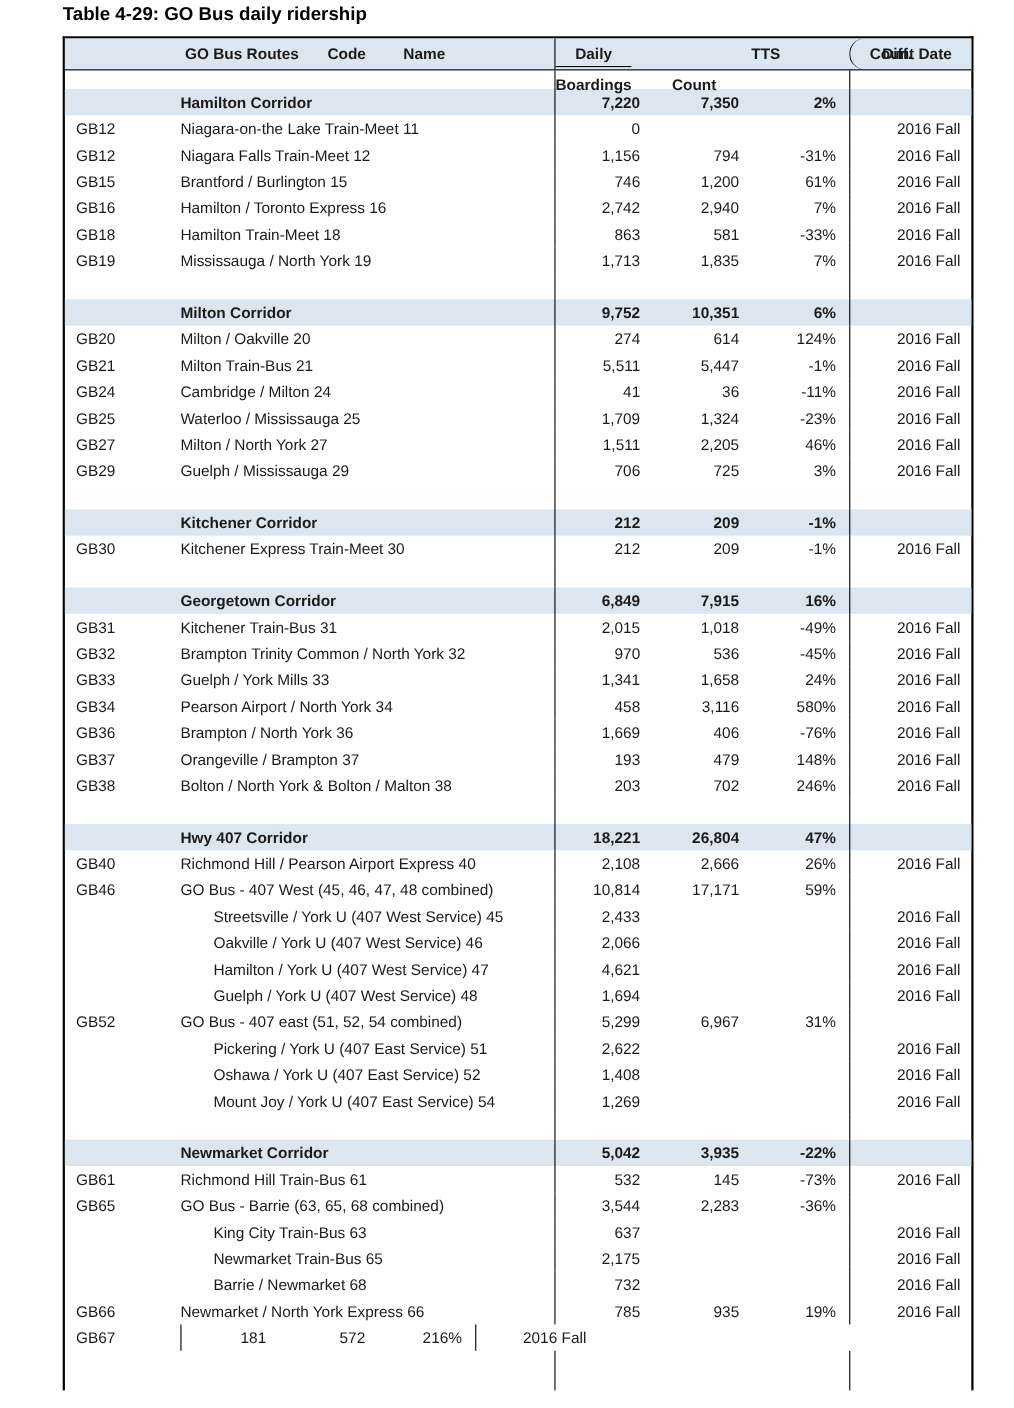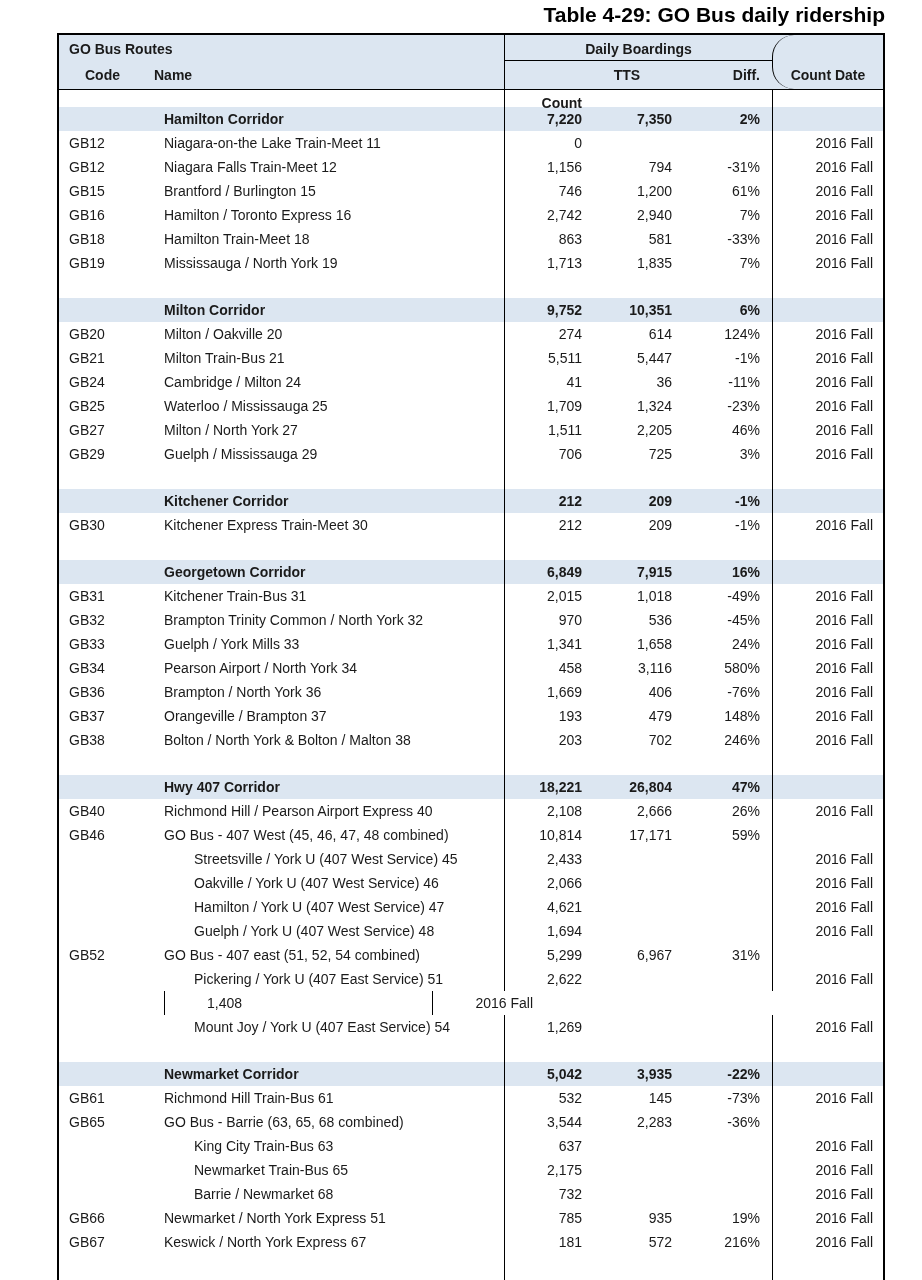--- a/index.html
+++ b/index.html
@@ -8,47 +8,47 @@
     position: relative;
     background: #ffffff;
     overflow: hidden;
     font-family: "Liberation Sans", sans-serif;
     color: #1a1a1a;
     -webkit-font-smoothing: antialiased;
   }
   .title {
     position: absolute;
     top: 3px; left: 57px; width: 828px;
-    text-align: right;
-    font-size: 21px;
+    text-align: left;
+    font-size: 17px;
     font-weight: bold;
     color: #000;
   }
   .go-table {
     position: absolute;
     top: 33px; left: 57px;
     width: 828px;
     border: 2px solid #000;
     border-bottom: none;
     box-sizing: border-box;
     font-size: 14px;
   }
   
   .thead {
     display: flex;
     background: var(--header-bg, #dce6f1);
     border-bottom: 1.5px solid #000;
     font-weight: bold;
   }
-  .h-left { width: 445px; display: flex; flex-direction: column; box-sizing: border-box; }
+  .h-left { width: 445px; display: flex; flex-direction: row; box-sizing: border-box; justify-content: center; }
   .h-routes { height: 26px; line-height: 28px; padding-left: 10px; }
   .h-left-row2 { display: flex; height: 28px; line-height: 28px; }
   .h-code { width: 95px; padding-left: 26px; box-sizing: border-box; }
   .h-name { flex: 1; }
-  .h-mid { width: 268px; border-left: 1.5px solid #000; display: flex; flex-direction: column; box-sizing: border-box; }
+  .h-mid { width: 268px; border-left: 1.5px solid #000; display: flex; box-sizing: border-box; }
   .h-boardings { height: 26px; line-height: 28px; text-align: center; border-bottom: 1.5px solid #000; box-sizing: border-box; }
   .h-mid-row2 { display: flex; height: 28px; line-height: 28px; }
   .h-count { width: 77px; text-align: right; margin-top: 28px; }
   .h-tts { width: 90px; text-align: center; }
   .h-diff { width: 100px; text-align: right; padding-right: 12px; box-sizing: border-box; }
   .h-right { width: 111px; border-left: 1.5px solid #000; box-sizing: border-box;
              display: flex; align-items: flex-end; justify-content: center; border-radius: 22px; }
   .h-date { height: 28px; line-height: 28px; }
   
   .row { display: flex; height: 24px; line-height: 24px; }
@@ -391,20 +391,21 @@
       <div class="row route">
         <div class="c code"></div>
         <div class="c name indent">Pickering / York U (407 East Service) 51</div>
         <div class="c count">2,622</div>
         <div class="c tts"></div>
         <div class="c diff"></div>
         <div class="c date">2016 Fall</div>
       </div>
       <div class="row route">
         <div class="c code"></div>
+        <div class="c name indent">Oshawa / York U (407 East Service) 52</div>
         <div class="c count">1,408</div>
         <div class="c tts"></div>
         <div class="c diff"></div>
         <div class="c date">2016 Fall</div>
       </div>
       <div class="row route">
         <div class="c code"></div>
         <div class="c name indent">Mount Joy / York U (407 East Service) 54</div>
         <div class="c count">1,269</div>
         <div class="c tts"></div>
@@ -462,29 +463,28 @@
       <div class="row route">
         <div class="c code"></div>
         <div class="c name indent">Barrie / Newmarket 68</div>
         <div class="c count">732</div>
         <div class="c tts"></div>
         <div class="c diff"></div>
         <div class="c date">2016 Fall</div>
       </div>
       <div class="row route">
         <div class="c code">GB66</div>
-        <div class="c name">Newmarket / North York Express 51</div>
+        <div class="c name">Newmarket / North York Express 66</div>
         <div class="c count">785</div>
         <div class="c tts">935</div>
         <div class="c diff">19%</div>
         <div class="c date">2016 Fall</div>
       </div>
       <div class="row route">
         <div class="c code">GB67</div>
-        <div class="c name">Keswick / North York Express 67</div>
         <div class="c count">181</div>
         <div class="c tts">572</div>
         <div class="c diff">216%</div>
         <div class="c date">2016 Fall</div>
       </div>
       <div class="row filler">
         <div class="c code"></div>
         <div class="c name"></div>
         <div class="c count"></div>
         <div class="c tts"></div>

